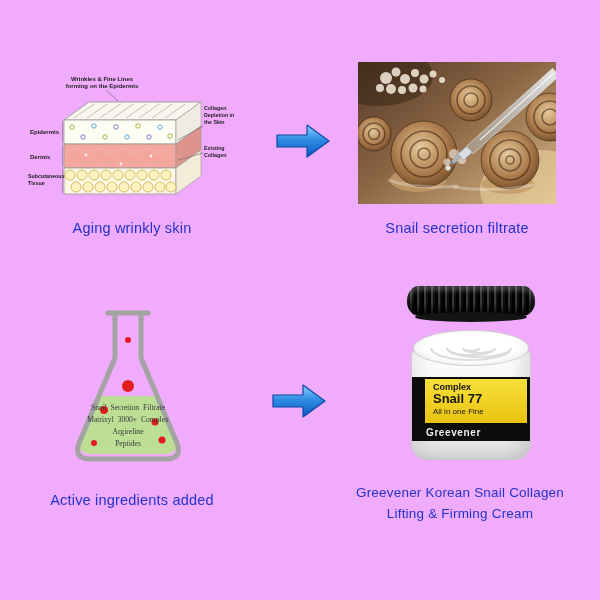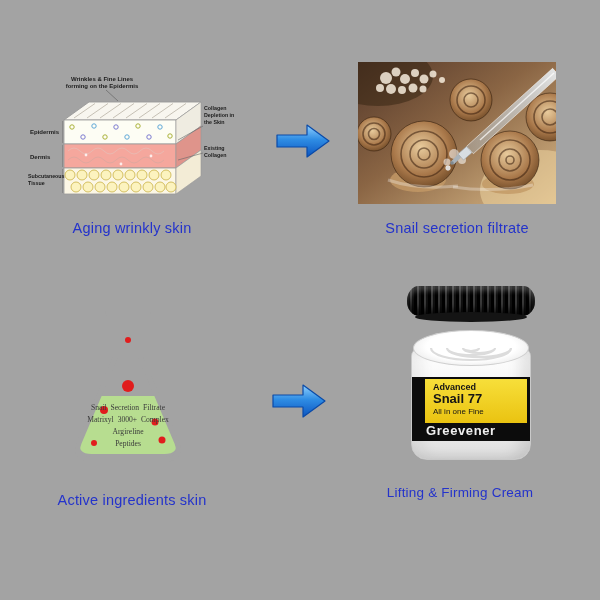--- a/index.html
+++ b/index.html
@@ -1,17 +1,17 @@
 <!DOCTYPE html>
 <html><head>
 <meta charset="utf-8">
 <style>
   html,body { margin:0; padding:0; background:#fff; }
   body { width:600px; height:600px; font-family:"Liberation Sans", sans-serif; }
-  .stage { position:relative; width:600px; height:600px; background:#a3a3a3; overflow:hidden;text-decoration:underline; }
+  .stage { position:relative; width:600px; height:600px; background:#f0abfc; overflow:hidden;text-decoration:underline; }
 
   .caption { position:absolute; color:#2433cb; text-align:center; font-size:14.5px; font-weight:500; letter-spacing:.2px; }
   .caption.small { font-size:13.5px; line-height:1.55; }
 
   .panel { position:absolute; }
 
   svg text { font-family:"Liberation Sans", sans-serif; }
   .skin-lbl { font-size:6px; font-weight:bold; fill:#1c1c1c; }
   .skin-lbl-sm { font-size:5.3px; font-weight:bold; fill:#1c1c1c; }
   .flask-text { font-family:"Liberation Serif", serif; font-size:7.6px; fill:#3a3a3a; }
@@ -30,21 +30,21 @@
   .jar-open { position:absolute; left:20px; top:44px; width:116px; height:36px; border-radius:50%;
     background:radial-gradient(ellipse at 50% 45%, #ffffff 55%, #ededed 78%, #d8d8d8);
     border:1px solid #cfcfcf; box-sizing:border-box; overflow:hidden; }
   .jar-label { position:absolute; left:0; top:28px; width:100%; height:64px; background:#0c0c0c; }
   .jar-label-yellow { position:absolute; left:13px; top:2px; right:3px; height:44px;
     background:linear-gradient(180deg,#f7df3a,#eac311); color:#151515;
     padding:3px 0 0 8px; box-sizing:border-box; }
   .lbl1 { font-size:9px; font-weight:bold; }
   .lbl2 { font-size:13px; font-weight:bold; line-height:1.15; }
   .lbl3 { font-size:8px; }
-  .jar-brand { position:absolute; left:14px; bottom:3px; color:#efefef; font-size:13px; font-weight:bold; letter-spacing:.6px; }
+  .jar-brand { position:absolute; left:14px; bottom:3px; color:#efefef; font-size:10px; font-weight:bold; letter-spacing:.6px; }
 </style>
 </head>
 <body>
 
 <div class="stage">
 
   <div class="panel" style="left:26px; top:72px; width:210px; height:142px;">
     <svg width="210" height="142" viewBox="0 0 210 142">
 
       <text class="skin-lbl" x="76" y="9" text-anchor="middle">Wrinkles &amp; Fine Lines</text>
@@ -262,52 +262,53 @@
           <circle cx="104" cy="140" r="3.5"></circle>
       </g>
 
       <text class="flask-text wide" x="70" y="110" text-anchor="middle">Snail Secretion Filtrate</text>
       <text class="flask-text wide" x="70" y="122" text-anchor="middle">Matrixyl 3000+ Complex</text>
       <text class="flask-text" x="70" y="134" text-anchor="middle">Argireline</text>
       <text class="flask-text" x="70" y="146" text-anchor="middle">Peptides</text>
     </svg>
   </div>
 
-  <div class="caption" style="left:22px; top:492px; width:220px;">Active ingredients skin</div>
+  <div class="caption" style="left:22px; top:492px; width:220px;">Active ingredients added</div>
 
   <div class="panel" style="left:272px; top:381px; width:55px; height:40px;">
     <svg width="55" height="40" viewBox="0 0 55 40">
       <defs>
         <linearGradient id="arrowGradB" x1="0" y1="0" x2="0" y2="1">
           <stop offset="0" stop-color="#8fd0ff"></stop>
             <stop offset=".45" stop-color="#2f8de4"></stop>
             <stop offset="1" stop-color="#0c55c0"></stop>
         </linearGradient>
       </defs>
       <polygon points="1,14 31,14 31,4 53,20 31,36 31,26 1,26" fill="url(#arrowGradB)" stroke="#0a4aa8" stroke-width="1.2" stroke-linejoin="round"></polygon>
     </svg>
   </div>
 
   <div class="jar">
     <div class="jar-lid"></div>
     <div class="jar-lid-rim"></div>
     <div class="jar-body">
       <div class="jar-label">
         <div class="jar-label-yellow">
-          <div class="lbl1">Advanced</div>
+          <div class="lbl1">Complex</div>
           <div class="lbl2">Snail 77</div>
           <div class="lbl3">All in one Fine</div>
         </div>
         <div class="jar-brand">Greevener</div>
       </div>
     </div>
     <div class="jar-open">
       <svg width="114" height="34" viewBox="0 0 114 34">
         <path d="M57 17 m-40 0 a40 12 0 1 0 80 0 a32 9 0 1 1 -64 0 a24 7 0 1 0 48 0 a16 5 0 1 1 -32 0 a8 3 0 1 0 16 0" fill="none" stroke="#dcdcdc" stroke-width="2.2"></path>
       </svg>
     </div>
   </div>
 
   <div class="caption small" style="left:338px; top:483px; width:244px;">
+    <div>Greevener Korean Snail Collagen</div>
     <div>Lifting &amp; Firming Cream</div>
   </div>
 
 </div>
 
 </body></html>

